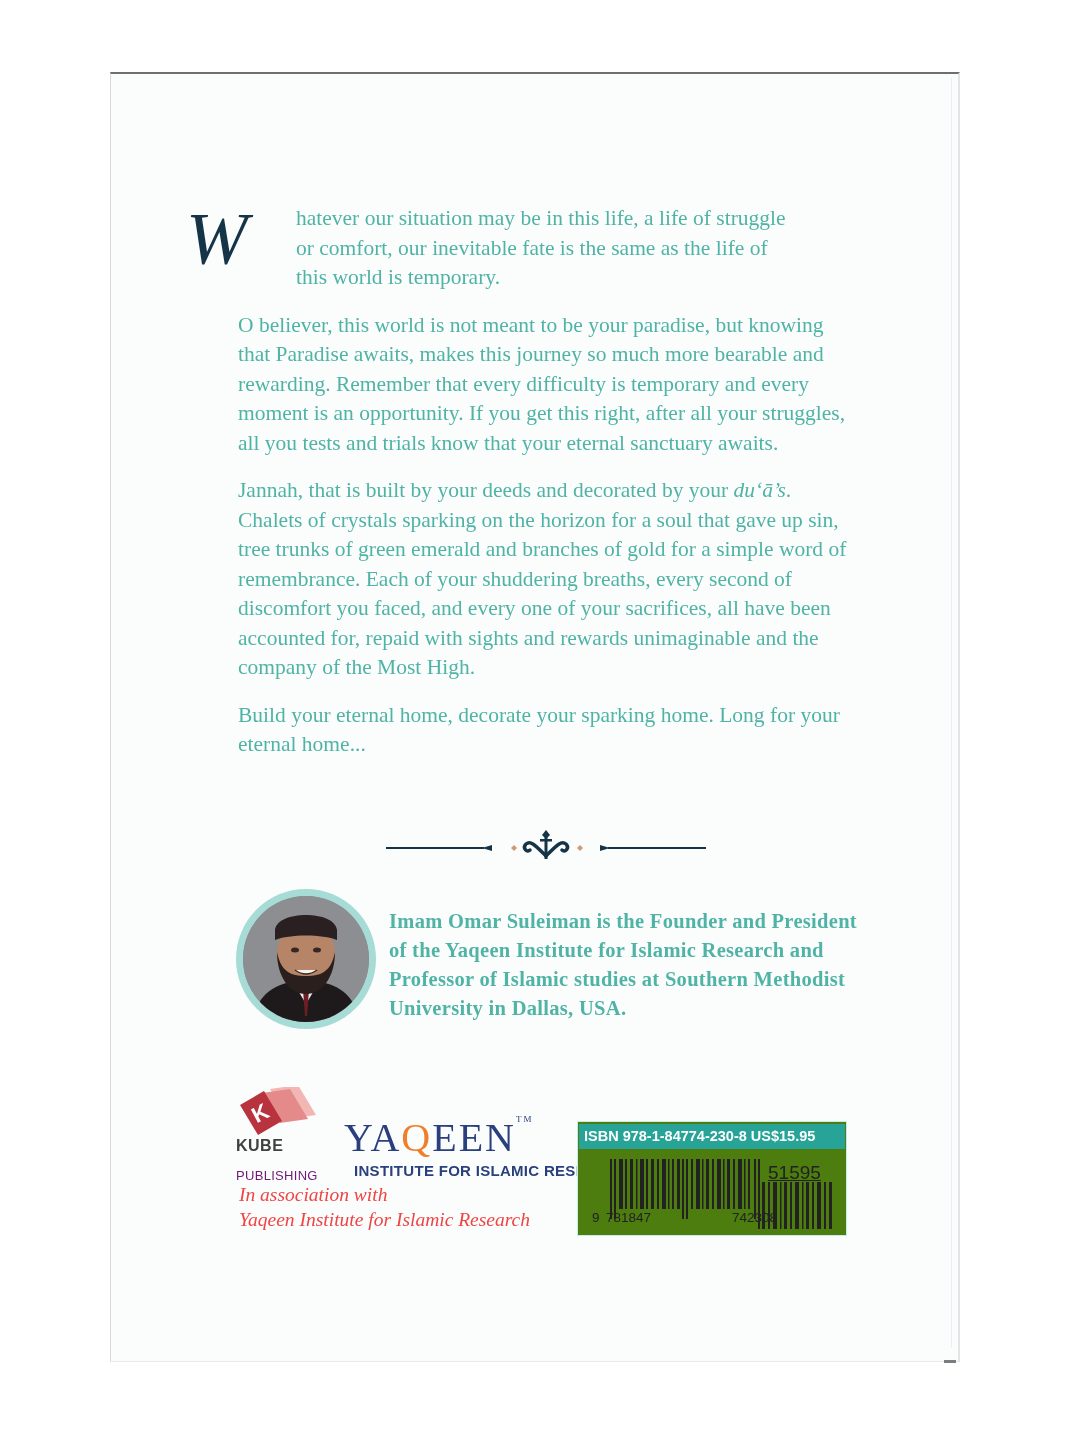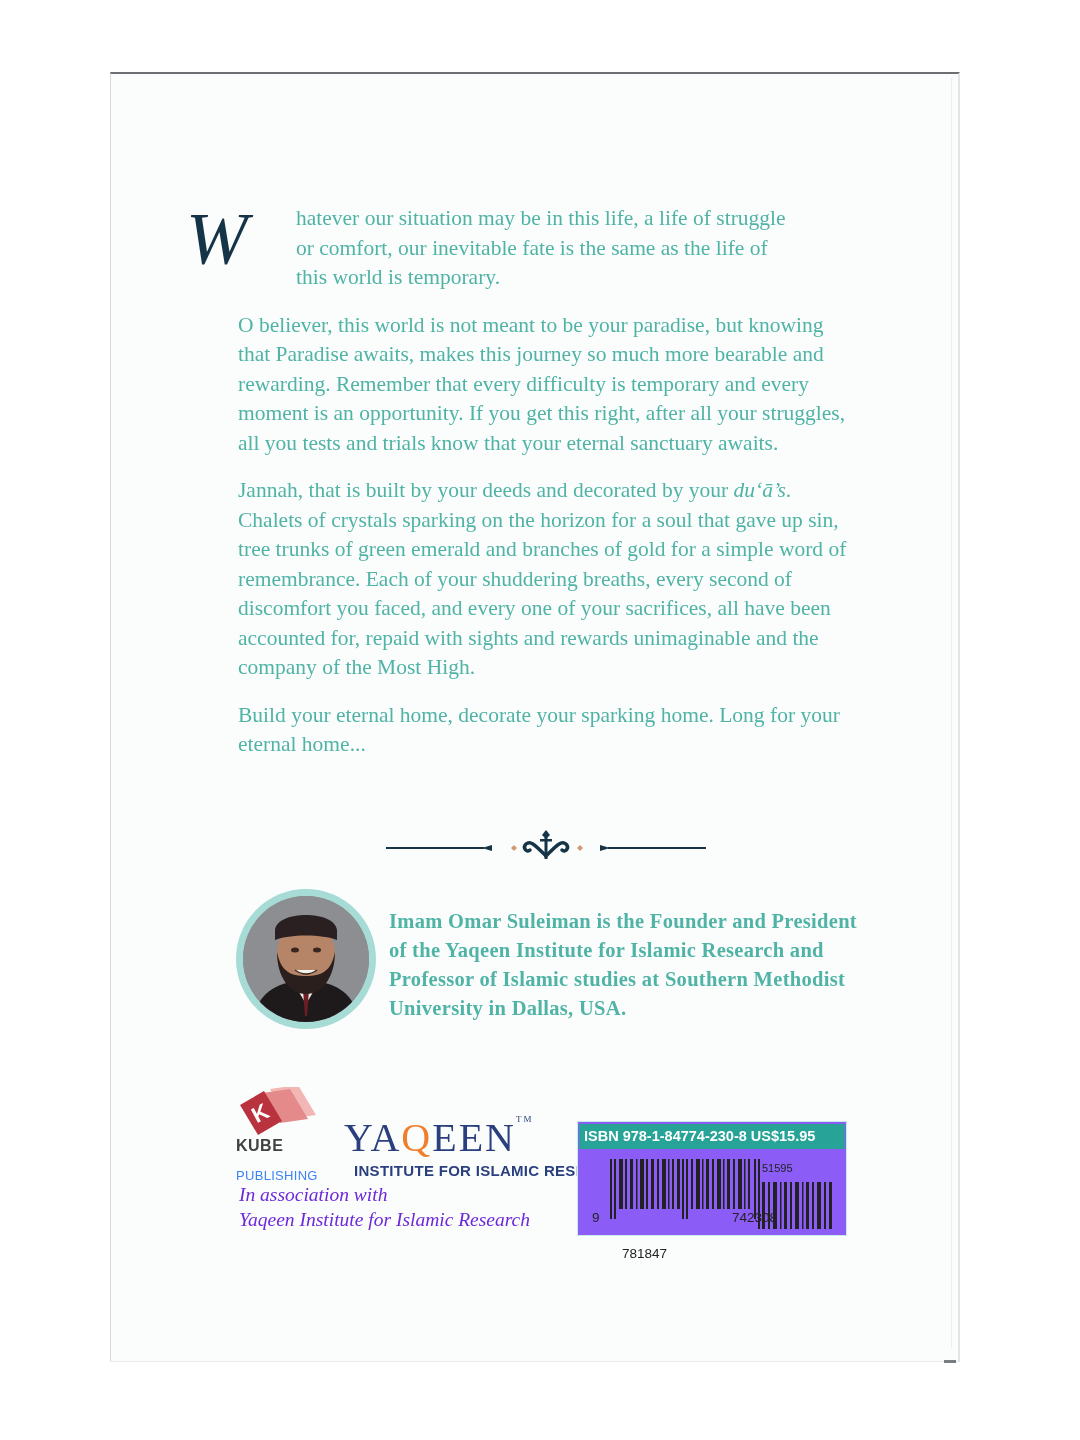--- a/index.html
+++ b/index.html
@@ -44,46 +44,46 @@
     .photo-inner {
       width: 126px; height: 126px; border-radius: 50%; overflow: hidden; background: #8e8f92; position: relative;
     }
     .author-bio {
       position: absolute; left: 153px; top: 18px; width: 470px;
       color: #4fb3a5; font-size: 20.5px; line-height: 29px; letter-spacing: 0.3px;
     }
 
     .kube { position: absolute; left: 125px; top: 1013px; width: 100px; height: 95px; }
     .kube-word { position: absolute; left: 0; top: 50px; font-family: "Liberation Sans", sans-serif; font-weight: bold; font-size: 16px; color: #404040; letter-spacing: 0.5px; }
-    .kube-sub { position: absolute; left: 0; top: 81px; font-family: "Liberation Sans", sans-serif; font-size: 13px; color: #3b82f6; letter-spacing: 0.3px; }
+    .kube-sub { position: absolute; left: 0; top: 81px; font-family: "Liberation Sans", sans-serif; font-size: 13px; color: #701a75; letter-spacing: 0.3px; }
 
     .yaqeen { position: absolute; left: 233px; top: 1040px; width: 215px; height: 65px; }
     .yaqeen-word { position: absolute; left: 0; top: 0; font-family: "Liberation Serif", serif; font-size: 40px; color: #2a3f7e; letter-spacing: 2px; white-space: nowrap; }
     .yaqeen-q { color: #f07f2b; }
     .yaqeen-tm { font-size: 9px; vertical-align: top; color: #2a3f7e; text-align: center; }
     .yaqeen-sub { position: absolute; left: 10px; top: 48px; font-family: "Liberation Sans", sans-serif; font-weight: bold; font-size: 15px; color: #2a3f7e; letter-spacing: 0.3px; white-space: nowrap; }
 
     .assoc {
       position: absolute; left: 128px; top: 1108px; width: 340px;
-      font-style: italic; color: #6d28d9; font-size: 19.5px; line-height: 25px;
+      font-style: italic; color: #ef4444; font-size: 19.5px; line-height: 25px;
     }
 
     .barcode-box {
       position: absolute; left: 466px; top: 1047px; width: 270px; height: 115px;
-      background: #8b5cf6; border: 1px solid #c7ebe6;
+      background: #4d7c0f; border: 1px solid #c7ebe6;
     }
     .isbn-band {
       position: absolute; left: 1px; top: 2px; right: 1px; height: 25px; background: #27a497;
       color: #ffffff; font-family: "Liberation Sans", sans-serif; font-weight: bold; font-size: 14.5px;
       line-height: 25px; padding-left: 5px; white-space: nowrap;
     }
     .bars-main { position: absolute; left: 32px; top: 37px; width: 150px; height: 60px; }
     .bars-addon { position: absolute; left: 180px; top: 60px; width: 75px; height: 47px; }
     .bc-digit { position: absolute; font-family: "Liberation Sans", sans-serif; font-size: 13.5px; color: #222; }
-    .bc-addon-num { position: absolute; left: 184px; top: 40px; font-family: "Liberation Sans", sans-serif; font-size: 11px; color: #222; }
+    .bc-addon-num { position: absolute; left: 190px; top: 40px; font-family: "Liberation Sans", sans-serif; font-size: 19px; color: #222; text-decoration: underline; }
   </style>
 </head>
 <body>
 
 <div class="book">
   <div class="book-edge-r"></div>
   <div class="corner-mark"></div>
 
   <div class="blurb">
     <p class="para1">
@@ -200,17 +200,17 @@
           <rect x="37" y="0" width="4" height="47"></rect>
         <rect x="44" y="0" width="1.5" height="47"></rect>
           <rect x="48" y="0" width="3" height="47"></rect>
         <rect x="54" y="0" width="2" height="47"></rect>
           <rect x="59" y="0" width="4" height="47"></rect>
         <rect x="66" y="0" width="2" height="47"></rect>
           <rect x="71" y="0" width="3" height="47"></rect>
       </g>
     </svg>
     <span class="bc-digit" style="left:14px; top:88px;">9</span>
-    <span class="bc-digit" style="left:44px; top:88px;margin-top:36px;">781847</span>
+    <span class="bc-digit" style="left:28px; top:88px;">781847</span>
     <span class="bc-digit" style="left:114px; top:88px;margin-left:40px;">742308</span>
     <span class="bc-addon-num">51595</span>
   </div>
 </div>
 
 </body></html>

